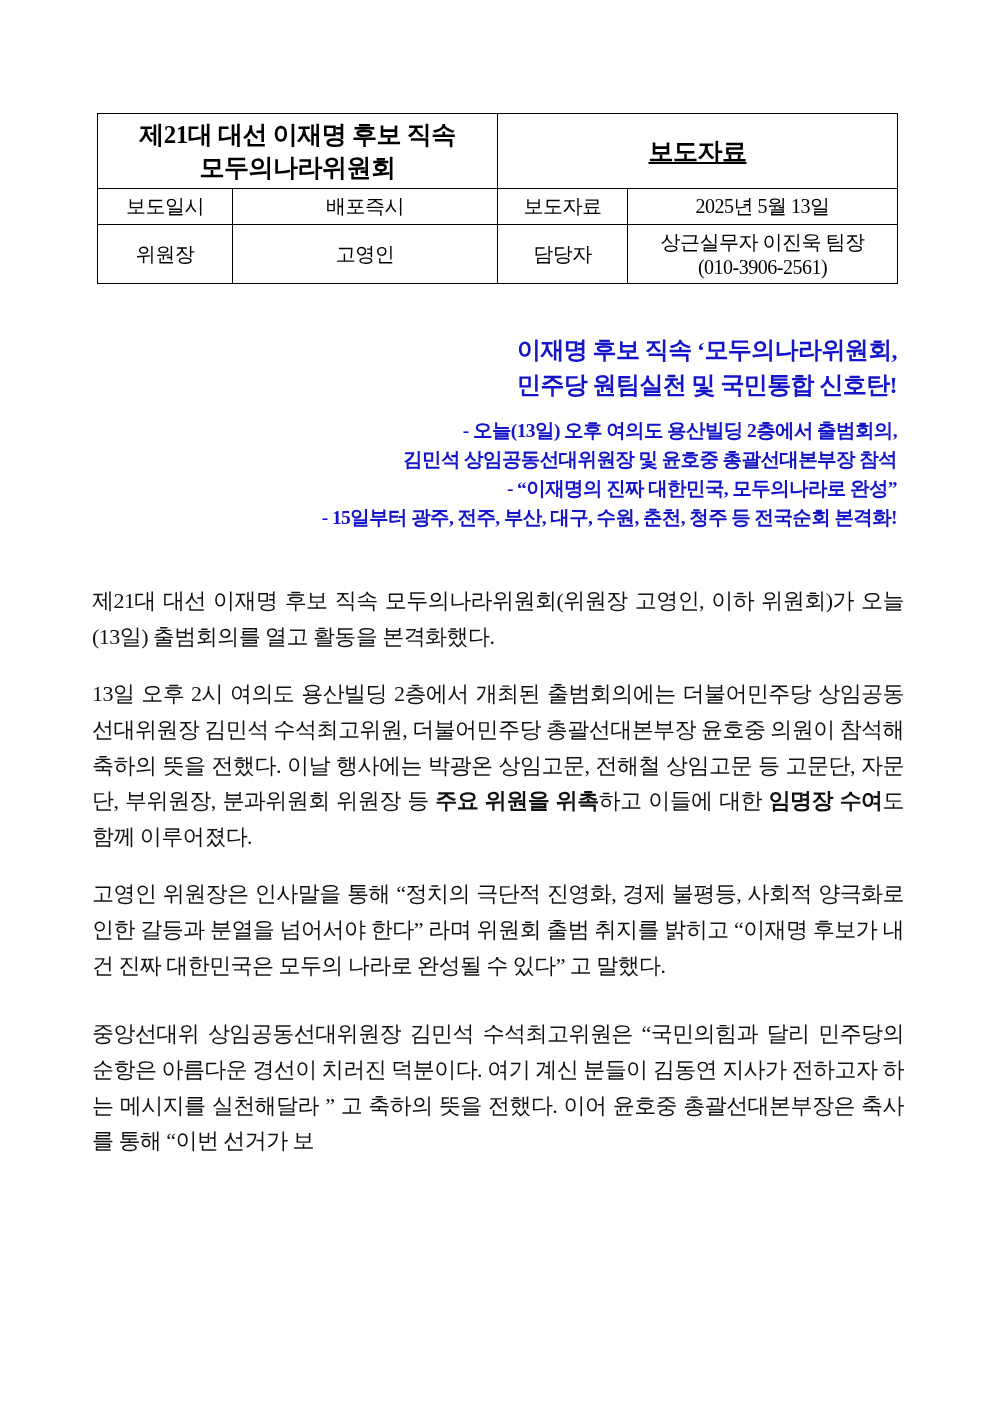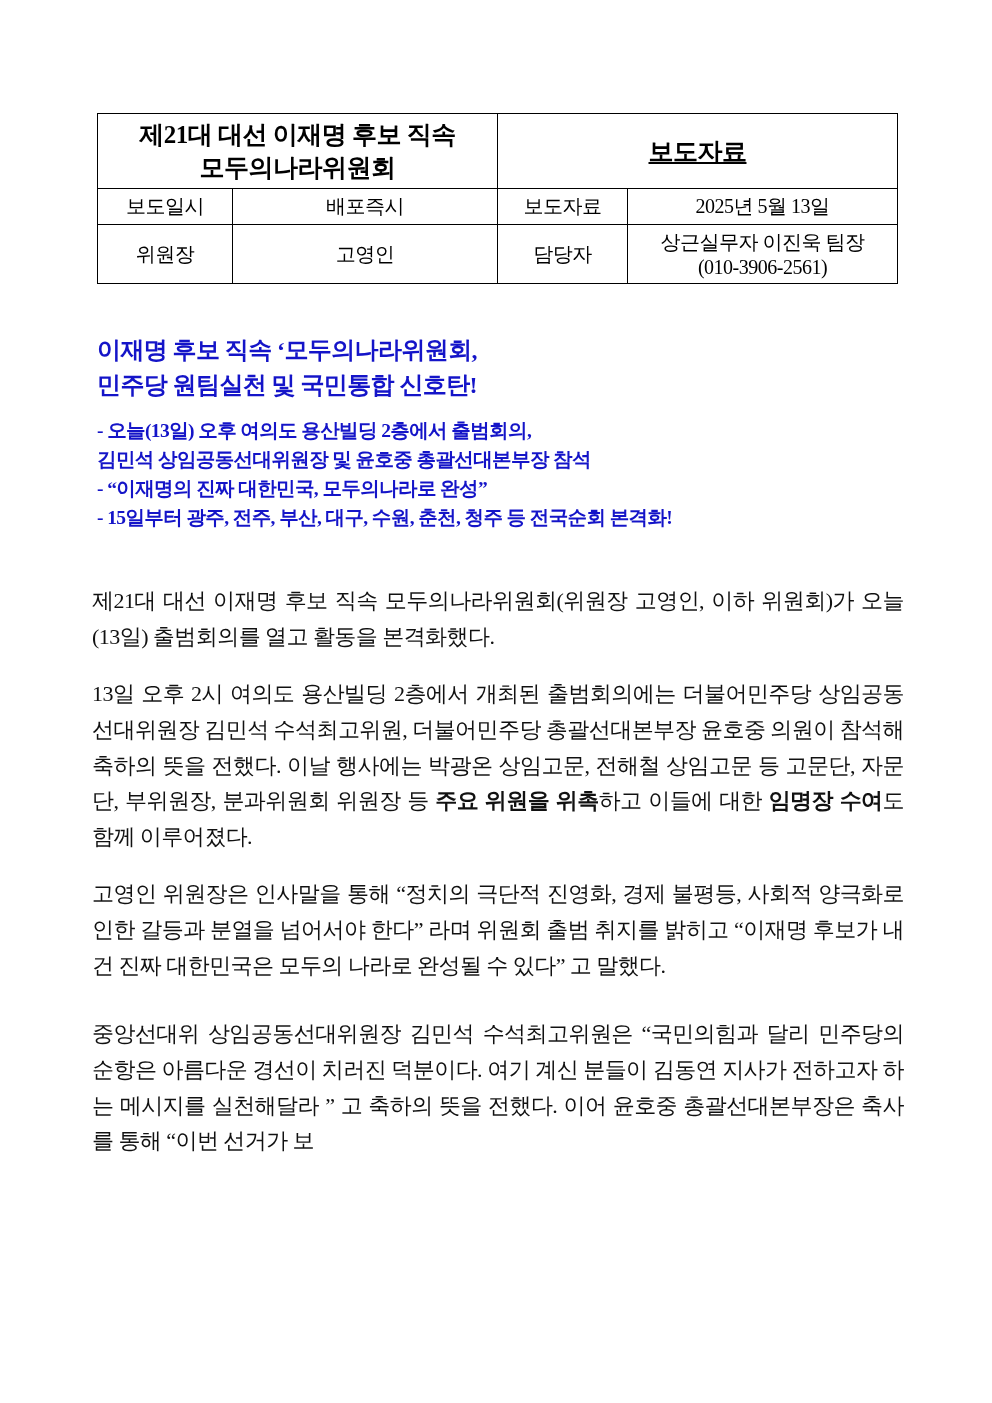--- a/index.html
+++ b/index.html
@@ -63,21 +63,21 @@
   .cell-value .line2 {
     display: block;
   }
 
   
   .headline {
     position: absolute;
     left: 97px;
     top: 333px;
     width: 800px;
-    text-align: left;
+    text-align: right;
     color: #1414c8;
     font-weight: bold;
   }
   .headline .h-main {
     font-size: 24px;
     line-height: 1.45;
     letter-spacing: -0.6px;
   }
   .headline .h-sub {
     font-size: 19.5px;

